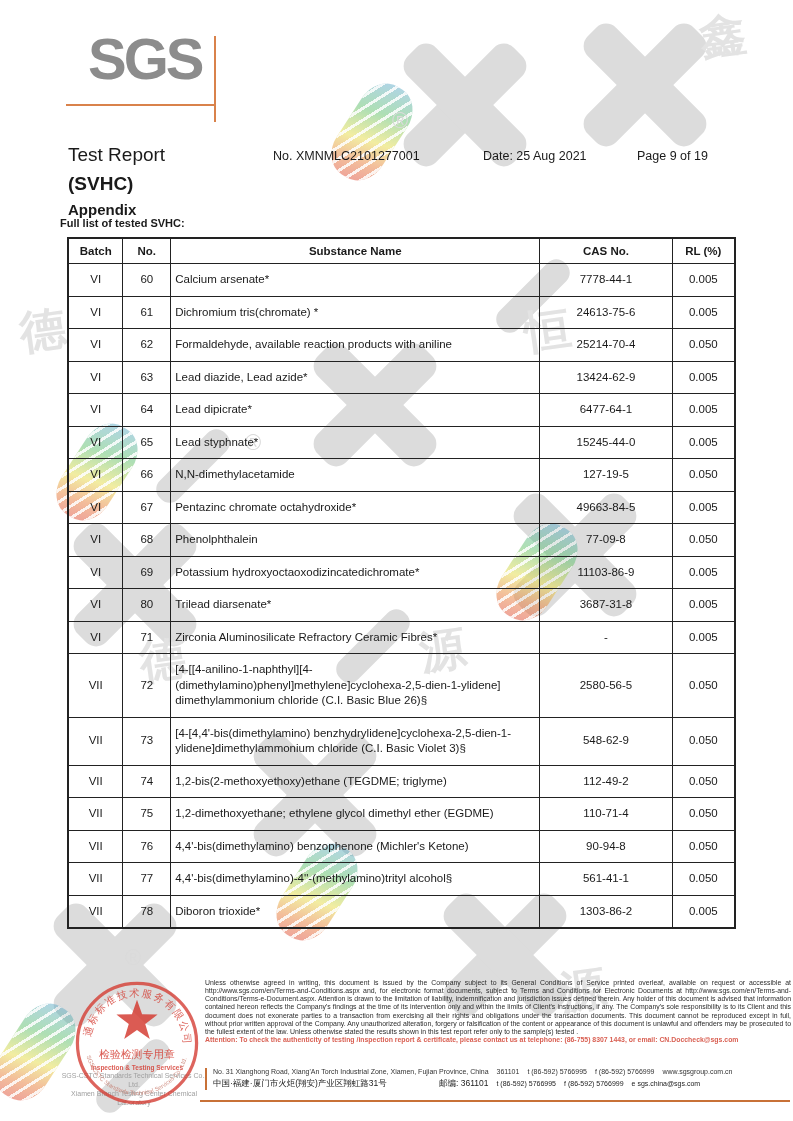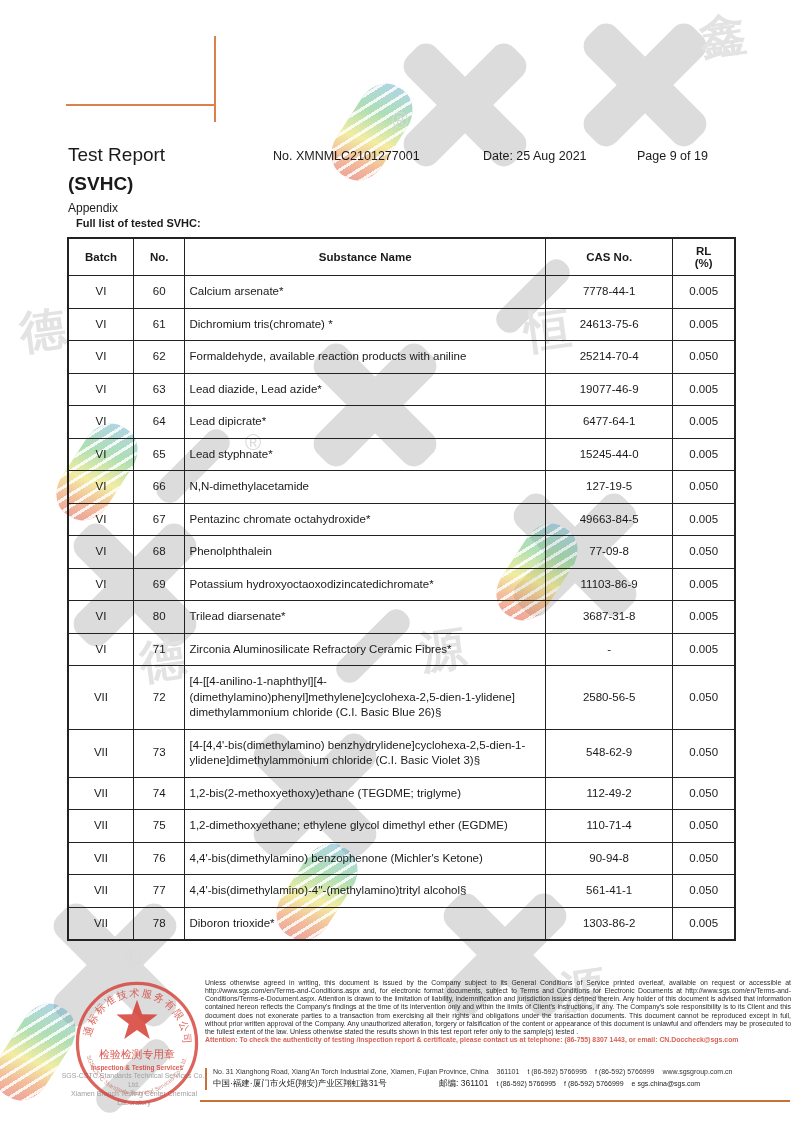--- a/index.html
+++ b/index.html
@@ -30,27 +30,27 @@
   .logo-text { position:absolute; left:88px; top:30px; font-size:58px; font-weight:bold;
     color:#8c8c8c; letter-spacing:-3px; line-height:1; }
   .logo-hline { position:absolute; left:66px; top:104px; width:150px; height:2px; background:#d9824b; }
   .logo-vline { position:absolute; left:214px; top:36px; width:2px; height:86px; background:#d9824b; }
   .title1 { position:absolute; left:68px; top:144px; font-size:19px; font-weight:normal; }
   .title2 { position:absolute; left:68px; top:173px; font-size:19px; font-weight:bold; }
   .meta { position:absolute; top:149px; font-size:12.5px; }
   .meta.no   { left:273px; }
   .meta.date { left:483px; }
   .meta.page { left:637px; }
-  .appendix { position:absolute; left:68px; top:201px; font-size:12px; font-weight:normal;text-align:center; }
-  .fulllist { position:absolute; left:76px; top:217px; font-size:11px; font-weight:bold; }
+  .appendix { position:absolute; left:68px; top:201px; font-size:15px; font-weight:bold;text-align:center; }
+  .fulllist { position:absolute; left:60px; top:217px; font-size:11px; font-weight:bold; }
   
   .tblwrap { position:absolute; left:67px; top:237px; }
   table { border-collapse:collapse; width:669px; border:2px solid #222; }
   th, td { border:1px solid #222; font-size:11.5px; vertical-align:middle; }
-  th { font-weight:bold; padding:6px 16px; text-align:center; }
+  th { font-weight:bold; padding:6px 3px; text-align:center; }
   td { padding:8px 5px; line-height:1.35; }
   td.c { text-align:center; }
   td.l { text-align:left; padding-left:4px; word-wrap:break-word; overflow-wrap:break-word; }
   
   .disclaimer { position:absolute; left:205px; top:979px; width:586px;
     font-size:6.9px; line-height:1.18; text-align:justify; color:#2b2b2b; }
   .attention { color:#d95f52; font-weight:bold; }
   .addr-block { position:absolute; left:205px; top:1068px; width:586px;
     border-left:2px solid #c87137; padding-left:6px; }
   .addr-row { display:flex; align-items:baseline; gap:8px; white-space:nowrap; }
@@ -97,20 +97,21 @@
     <div class="wm-char" style="left:560px; top:960px;">源</div>
     <div class="wm-char" style="left:20px; top:300px;">德</div>
     <div class="wm-reg" style="left:392px; top:108px;">®</div>
     <div class="wm-reg" style="left:245px; top:430px;">®</div>
     <div class="wm-reg" style="left:700px; top:515px;">®</div>
     <div class="wm-reg" style="left:125px; top:945px;">®</div>
   </div>
 
   <div class="content">
 
+    <div class="logo-text">SGS</div>
     <div class="logo-hline"></div>
     <div class="logo-vline"></div>
 
     <div class="title1">Test Report</div>
     <div class="title2">(SVHC)</div>
     <div class="meta no">No. XMNMLC2101277001</div>
     <div class="meta date">Date: 25 Aug 2021</div>
     <div class="meta page">Page 9 of 19</div>
     <div class="appendix">Appendix</div>
     <div class="fulllist">Full list of tested SVHC:</div>
@@ -156,21 +157,21 @@
               <td class="c">62</td>
               <td class="l">Formaldehyde, available reaction products with aniline</td>
               <td class="c">25214-70-4</td>
               <td class="c">0.050</td>
             </tr>
 
             <tr>
               <td class="c">VI</td>
               <td class="c">63</td>
               <td class="l">Lead diazide, Lead azide*</td>
-              <td class="c">19077-46-9</td>
+              <td class="c">13424-62-9</td>
               <td class="c">0.005</td>
             </tr>
 
             <tr>
               <td class="c">VI</td>
               <td class="c">64</td>
               <td class="l">Lead dipicrate*</td>
               <td class="c">6477-64-1</td>
               <td class="c">0.005</td>
             </tr>

